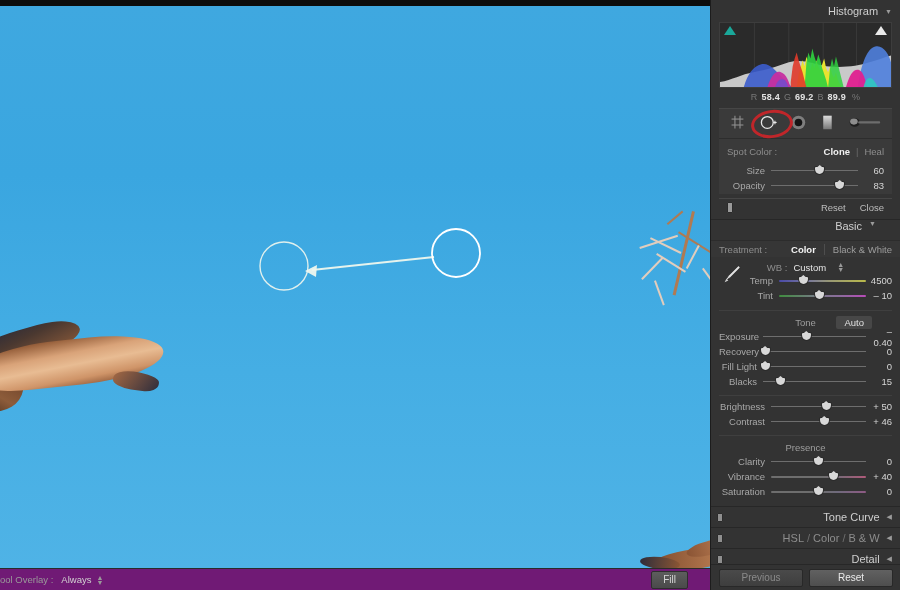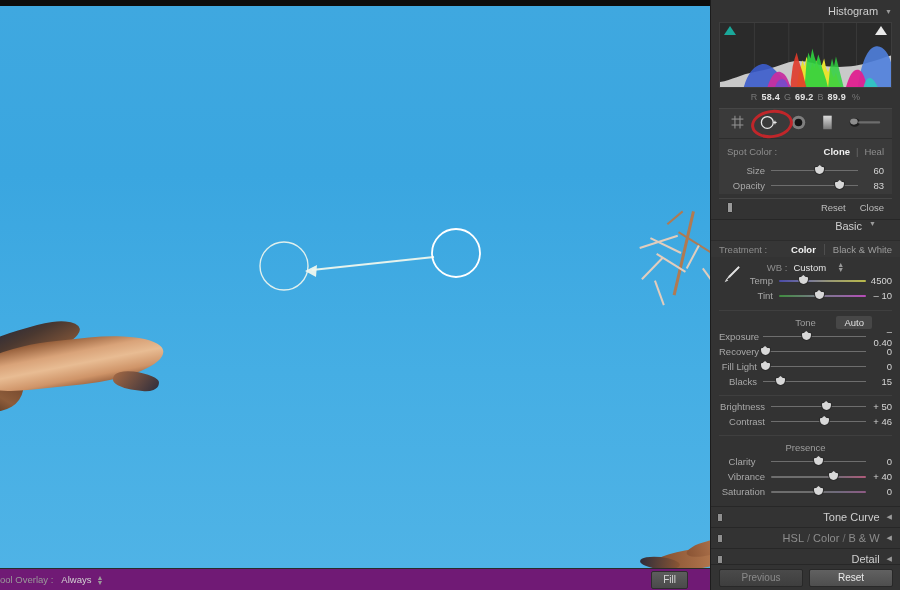--- a/index.html
+++ b/index.html
@@ -525,21 +525,21 @@
       <span class="val">+ 46</span>
     </div>
 
     <div class="divider-line" style="margin-top:7px;"></div>
 
     <div class="subhead" style="margin-top:0;">
       <span>Presence</span>
     </div>
 
     <div class="srow">
-      <span class="name" style="width:52px;text-align:center;">Clarity</span>
+      <span class="name" style="width:52px;">Clarity</span>
       <span class="track-wrap">
           <span class="track"></span>
           <span class="knob" style="left:50%"></span>
         </span>
       <span class="val">0</span>
     </div>
     <div class="srow" style="margin-top:2px;">
       <span class="name" style="width:52px;">Vibrance</span>
       <span class="track-wrap">
           <span class="grad-track t-vib"></span>

